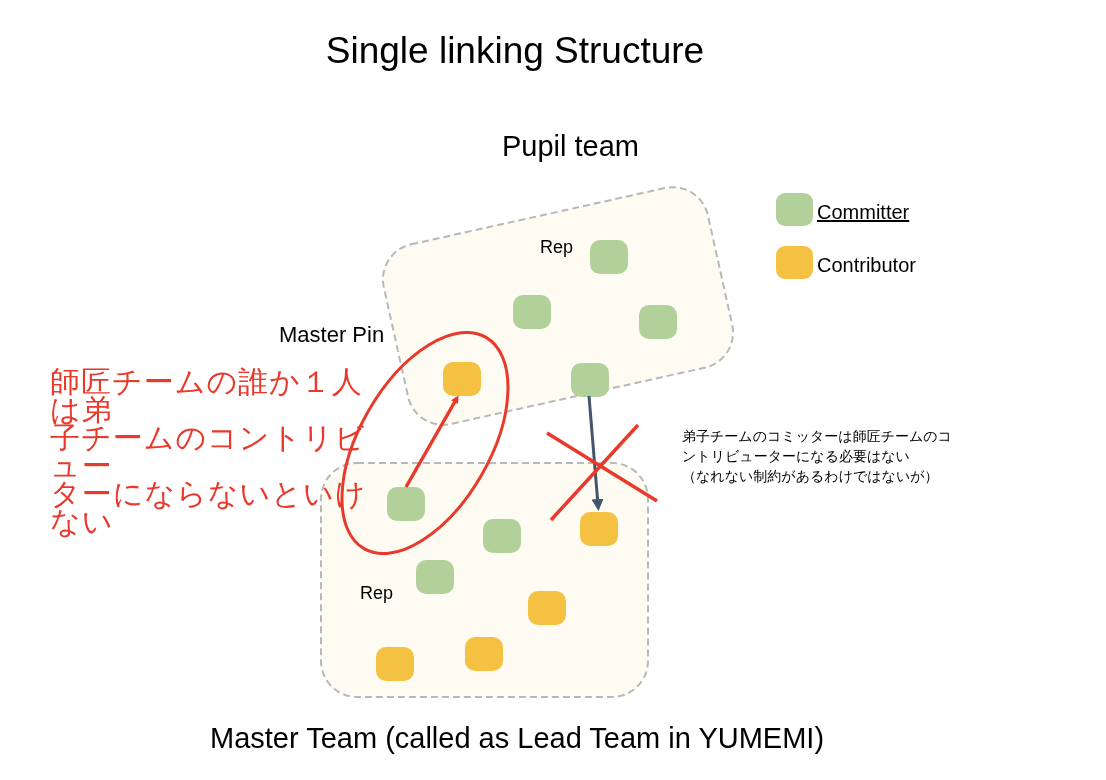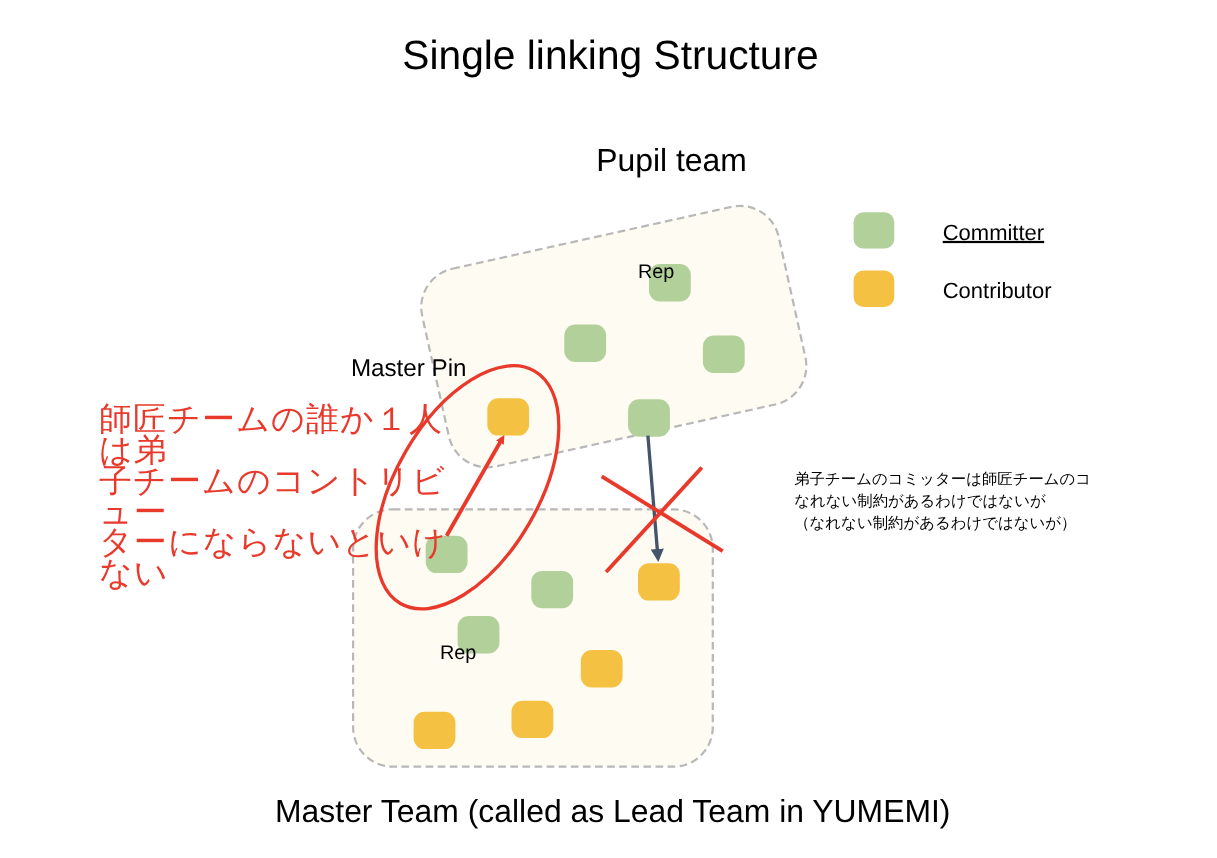--- a/index.html
+++ b/index.html
@@ -1,18 +1,18 @@
 <!DOCTYPE html>
 <html><head>
 <meta charset="utf-8">
 <style>
   html, body { margin:0; padding:0; background:#ffffff; }
   body { width:1106px; height:780px; position:relative; overflow:hidden;
          font-family:"Liberation Sans", "DejaVu Sans", sans-serif; color:#000; }
-  .abs { position:absolute;padding-left:40px; }
+  .abs { position:absolute; }
   #title { left:0; width:1030px; top:30px; text-align:center; font-size:37px; }
   #pupil-label { left:502px; top:130px; font-size:29px; }
   #master-label { left:210px; top:722px; font-size:29px; }
   .legend-label { font-size:20px; }
   #legend-committer-label { left:817px; top:201px;text-decoration:underline; }
   #legend-contributor-label { left:817px; top:254px; }
   .rep { font-size:18px; }
   #pupil-rep { left:540px; top:237px; }
   #master-rep { left:360px; top:583px; }
   #linking-pin { left:279px; top:322px; font-size:22px; }
@@ -83,15 +83,15 @@
 <div id="legend-contributor-label" class="abs legend-label">Contributor</div>
 
 <div id="red-note" class="abs">
   <div>師匠チームの誰か１人は弟</div>
   <div>子チームのコントリビュー</div>
   <div>ターにならないといけない</div>
 </div>
 
 <div id="black-note" class="abs">
   <div>弟子チームのコミッターは師匠チームのコ</div>
-  <div>なれない制約があるわけではないが</div>
+  <div>ントリビューターになる必要はない</div>
   <div>（なれない制約があるわけではないが）</div>
 </div>
 
 </body></html>

